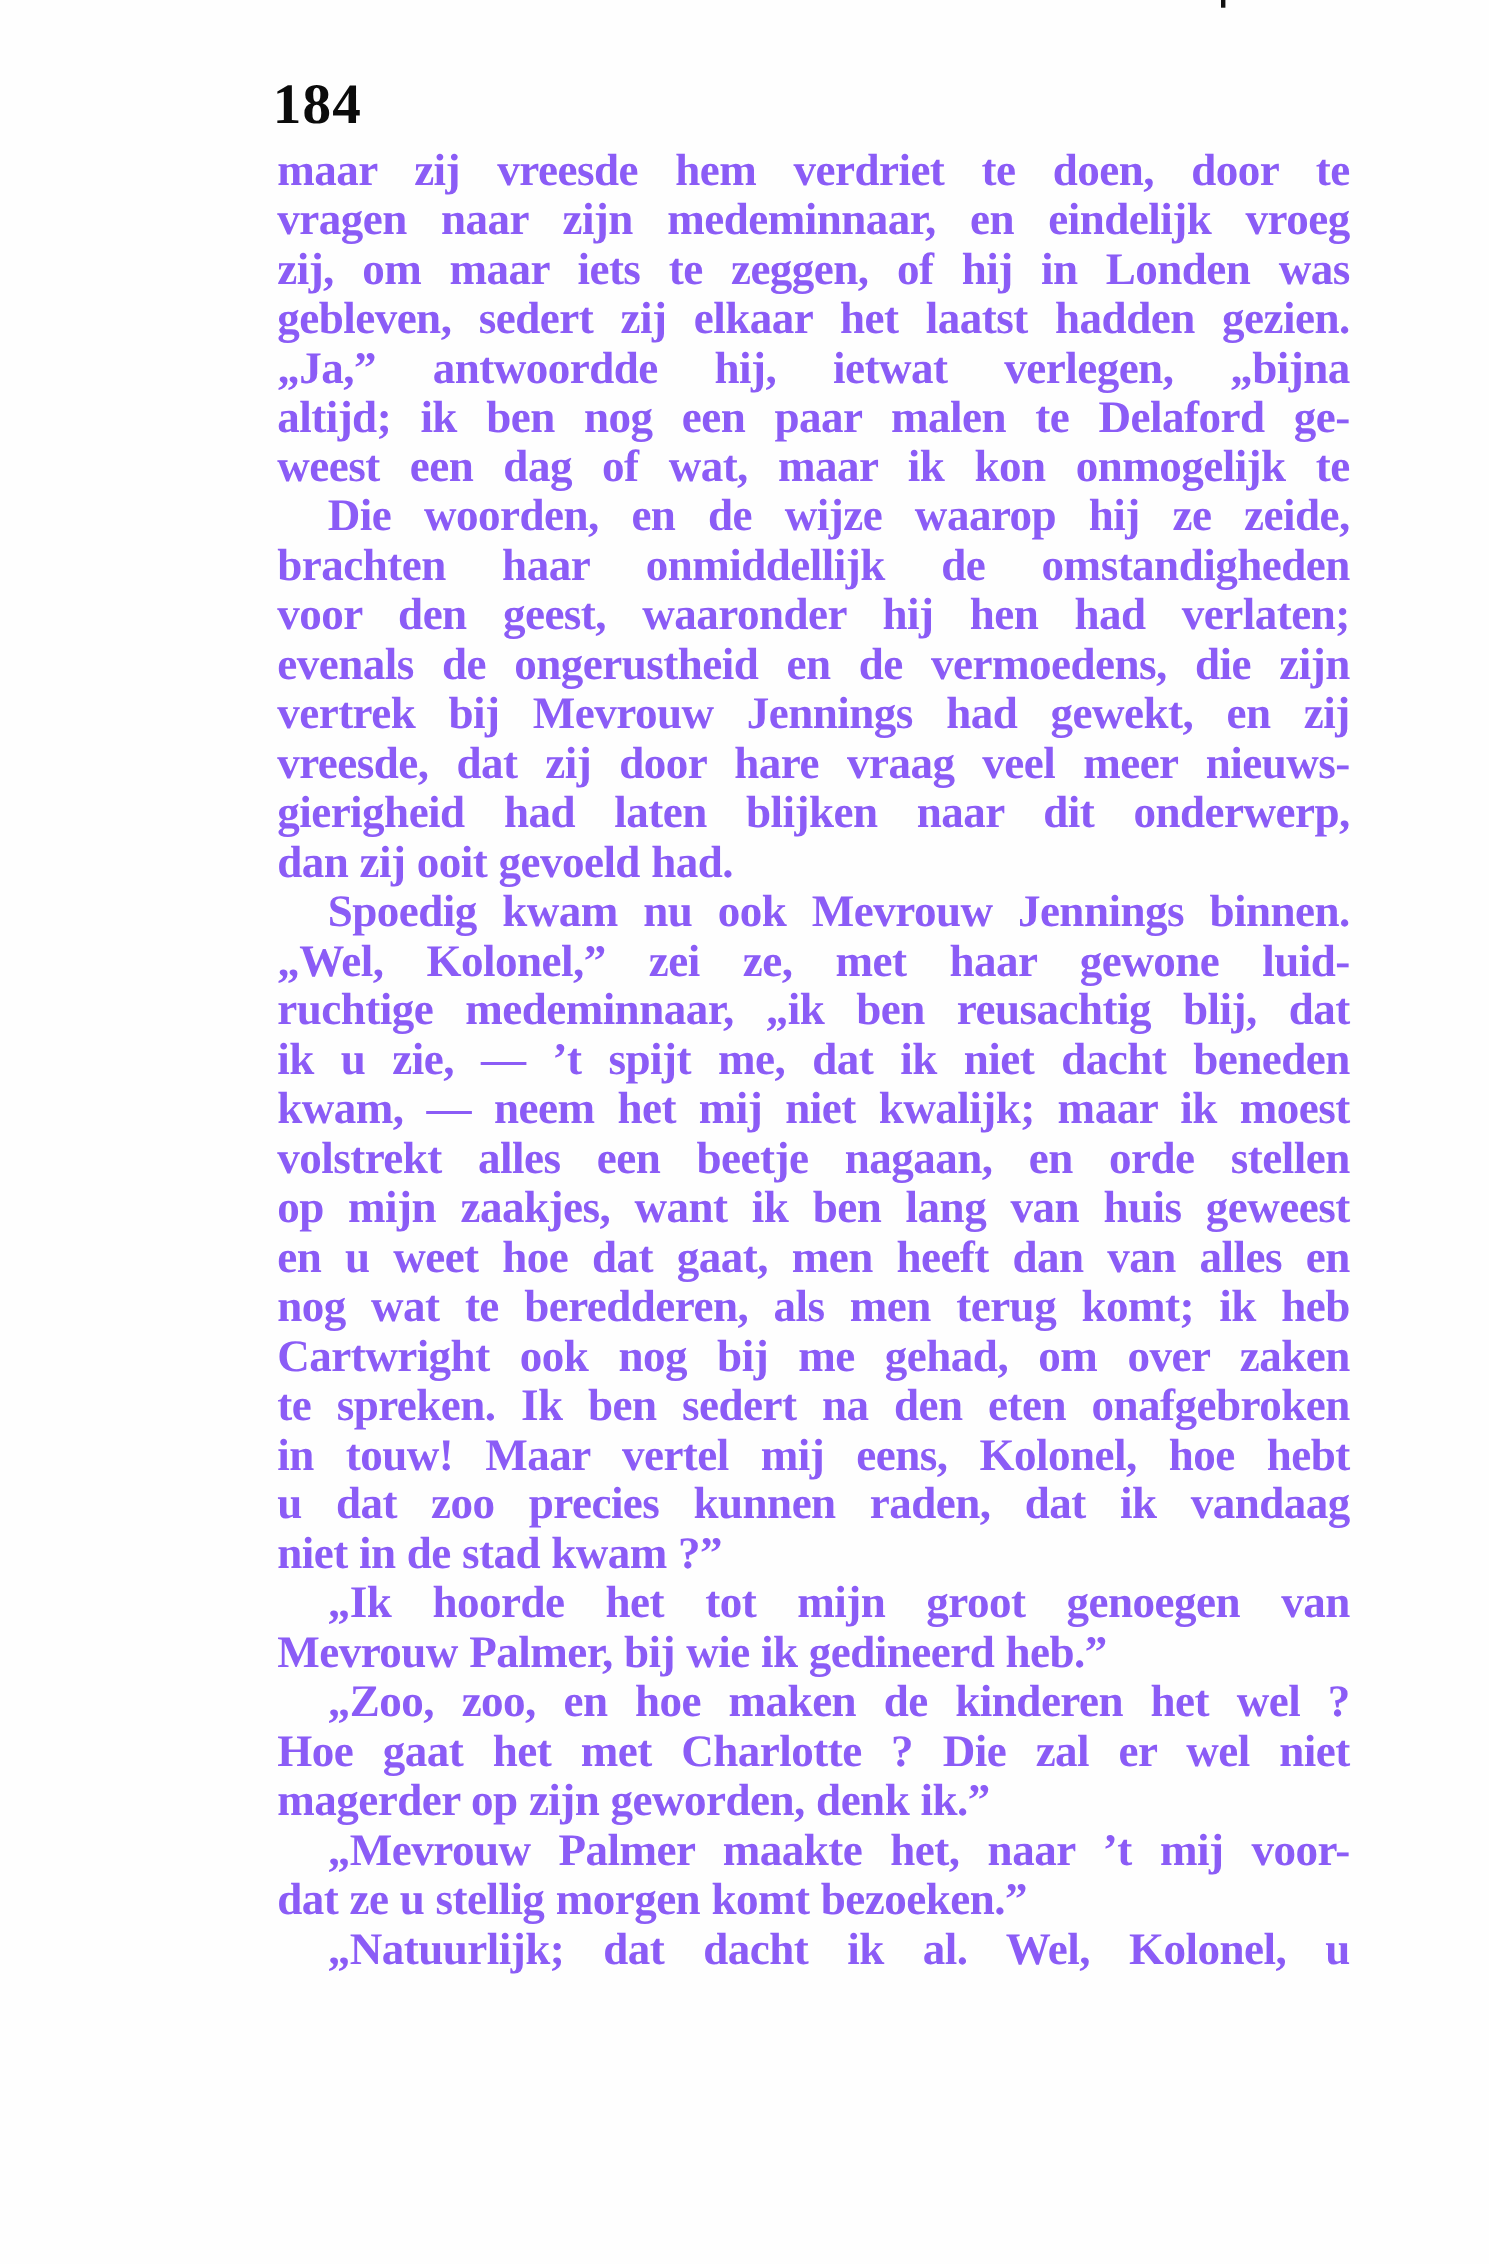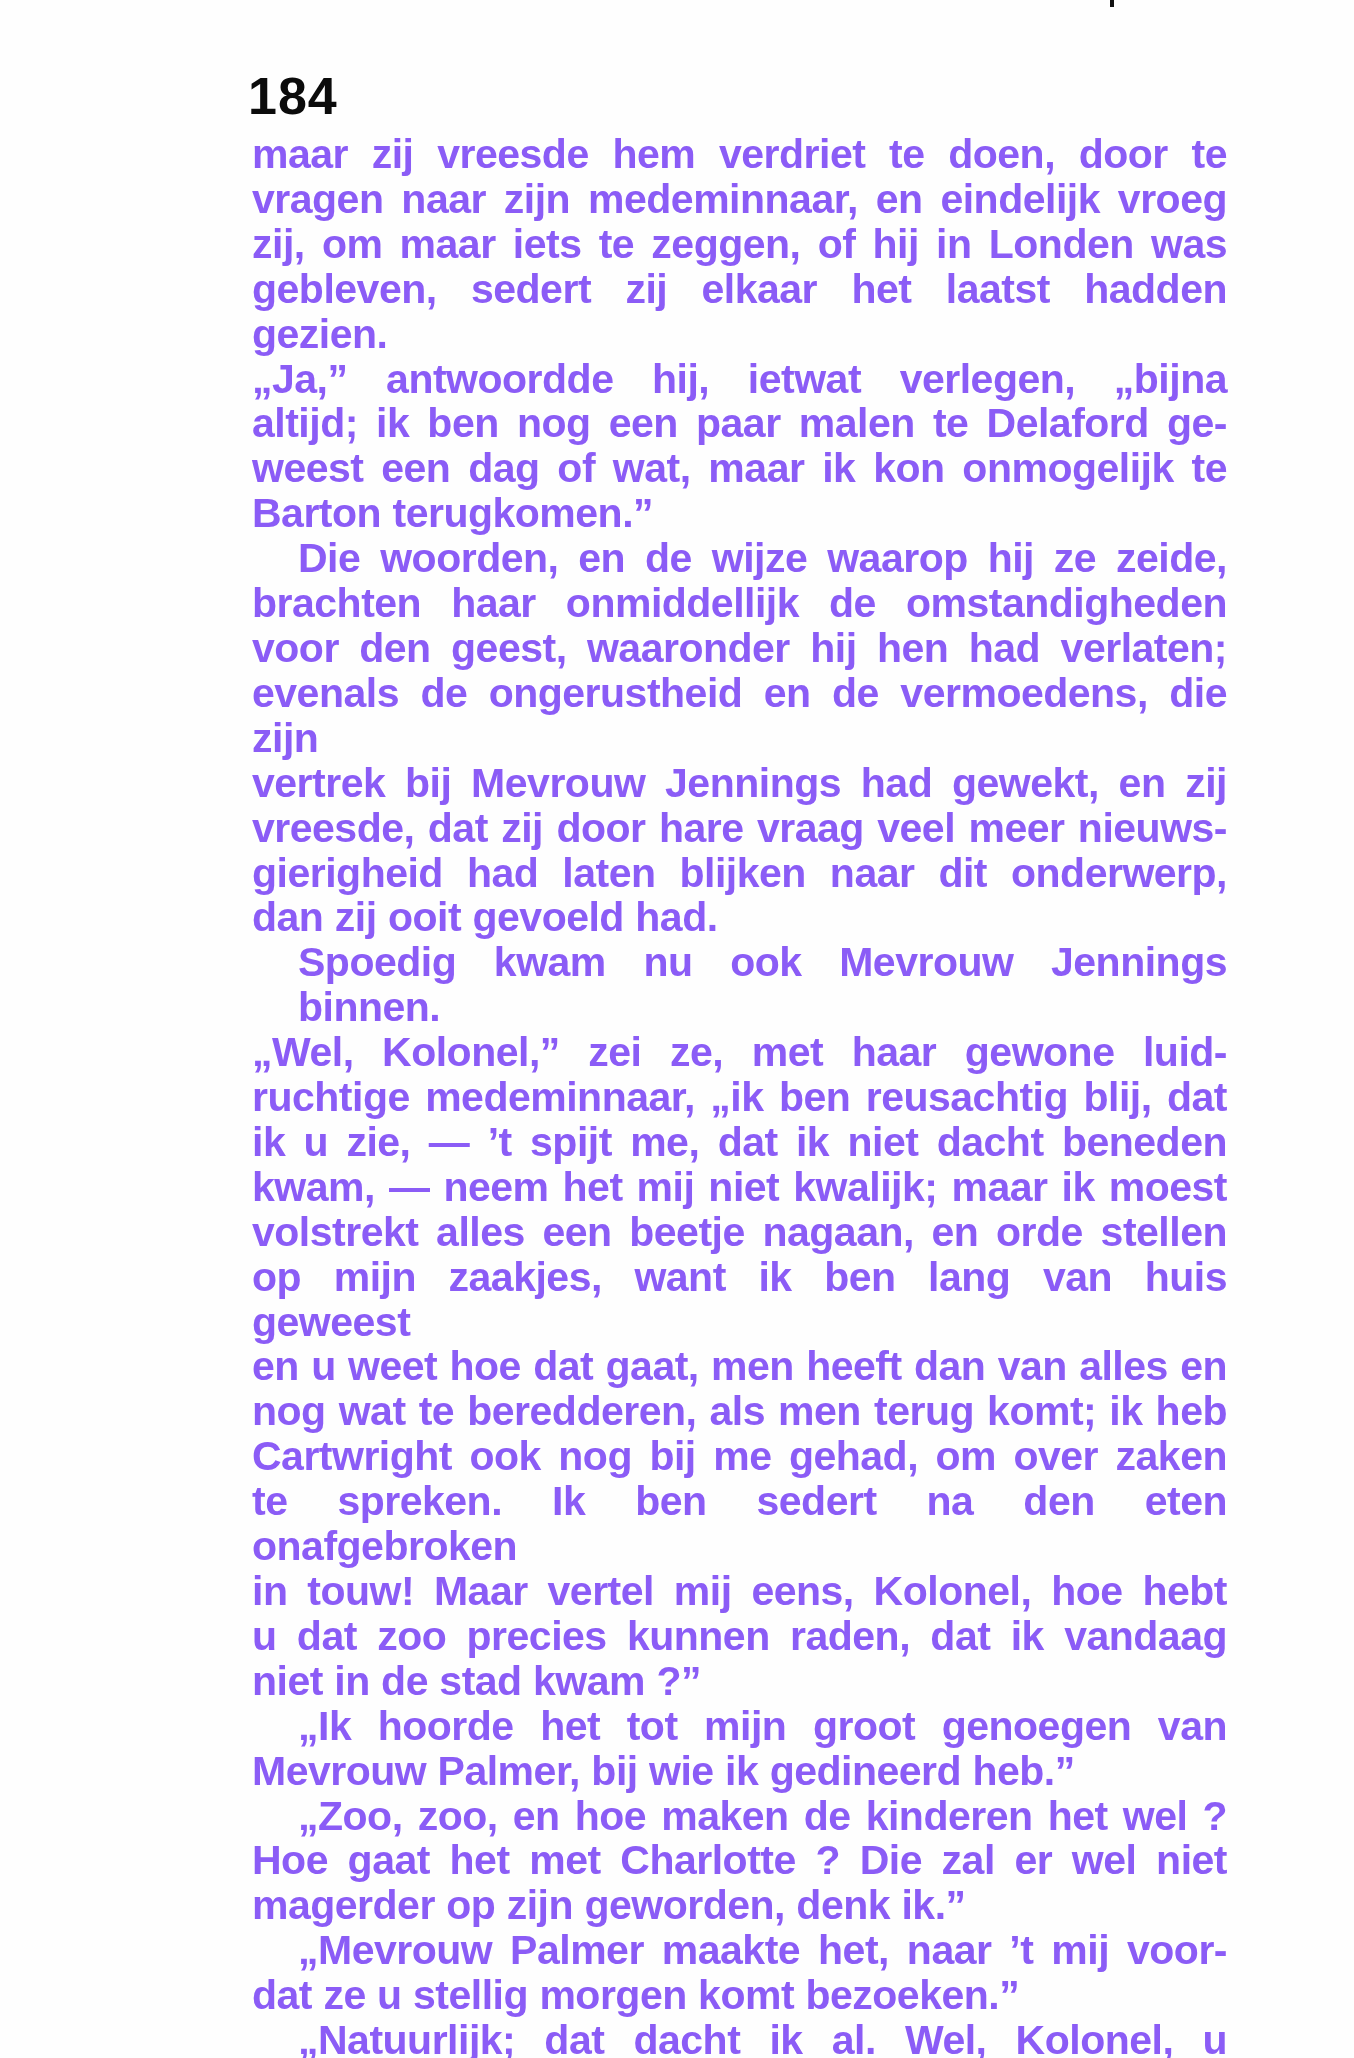--- a/index.html
+++ b/index.html
@@ -6,21 +6,21 @@
     margin: 0;
     padding: 0;
     background: #ffffff;
   }
   .page {
     position: relative;
     width: 1354px;
     height: 2058px;
     background: #fefefe;
     overflow: hidden;
-    font-family: Liberation Sans, sans-serif;
+    font-family: Liberation Serif, serif;
     color: #0b0b0b;
   }
   .page-number {
     position: absolute;
     left: 248px;
     top: 70px;
     font-size: 52px;
     line-height: 1;
     font-weight: 700;
     letter-spacing: 1px;
@@ -72,21 +72,20 @@
       <div class="para">
         <div class="line fill first">maar zij vreesde hem verdriet te doen, door te</div>
         <div class="line fill">vragen naar zijn medeminnaar, en eindelijk vroeg</div>
         <div class="line fill">zij, om maar iets te zeggen, of hij in Londen was</div>
         <div class="line fill">gebleven, sedert zij elkaar het laatst hadden gezien.</div>
       </div>
       <div class="para">
         <div class="line fill first">„Ja,” antwoordde hij, ietwat verlegen, „bijna</div>
         <div class="line fill">altijd; ik ben nog een paar malen te Delaford ge-</div>
         <div class="line fill">weest een dag of wat, maar ik kon onmogelijk te</div>
-        <div class="line">Barton terugkomen.”</div>
       </div>
       <div class="para indent">
         <div class="line fill first">Die woorden, en de wijze waarop hij ze zeide,</div>
         <div class="line fill">brachten haar onmiddellijk de omstandigheden</div>
         <div class="line fill">voor den geest, waaronder hij hen had verlaten;</div>
         <div class="line fill">evenals de ongerustheid en de vermoedens, die zijn</div>
         <div class="line fill">vertrek bij Mevrouw Jennings had gewekt, en zij</div>
         <div class="line fill">vreesde, dat zij door hare vraag veel meer nieuws-</div>
         <div class="line fill">gierigheid had laten blijken naar dit onderwerp,</div>
         <div class="line">dan zij ooit gevoeld had.</div>

